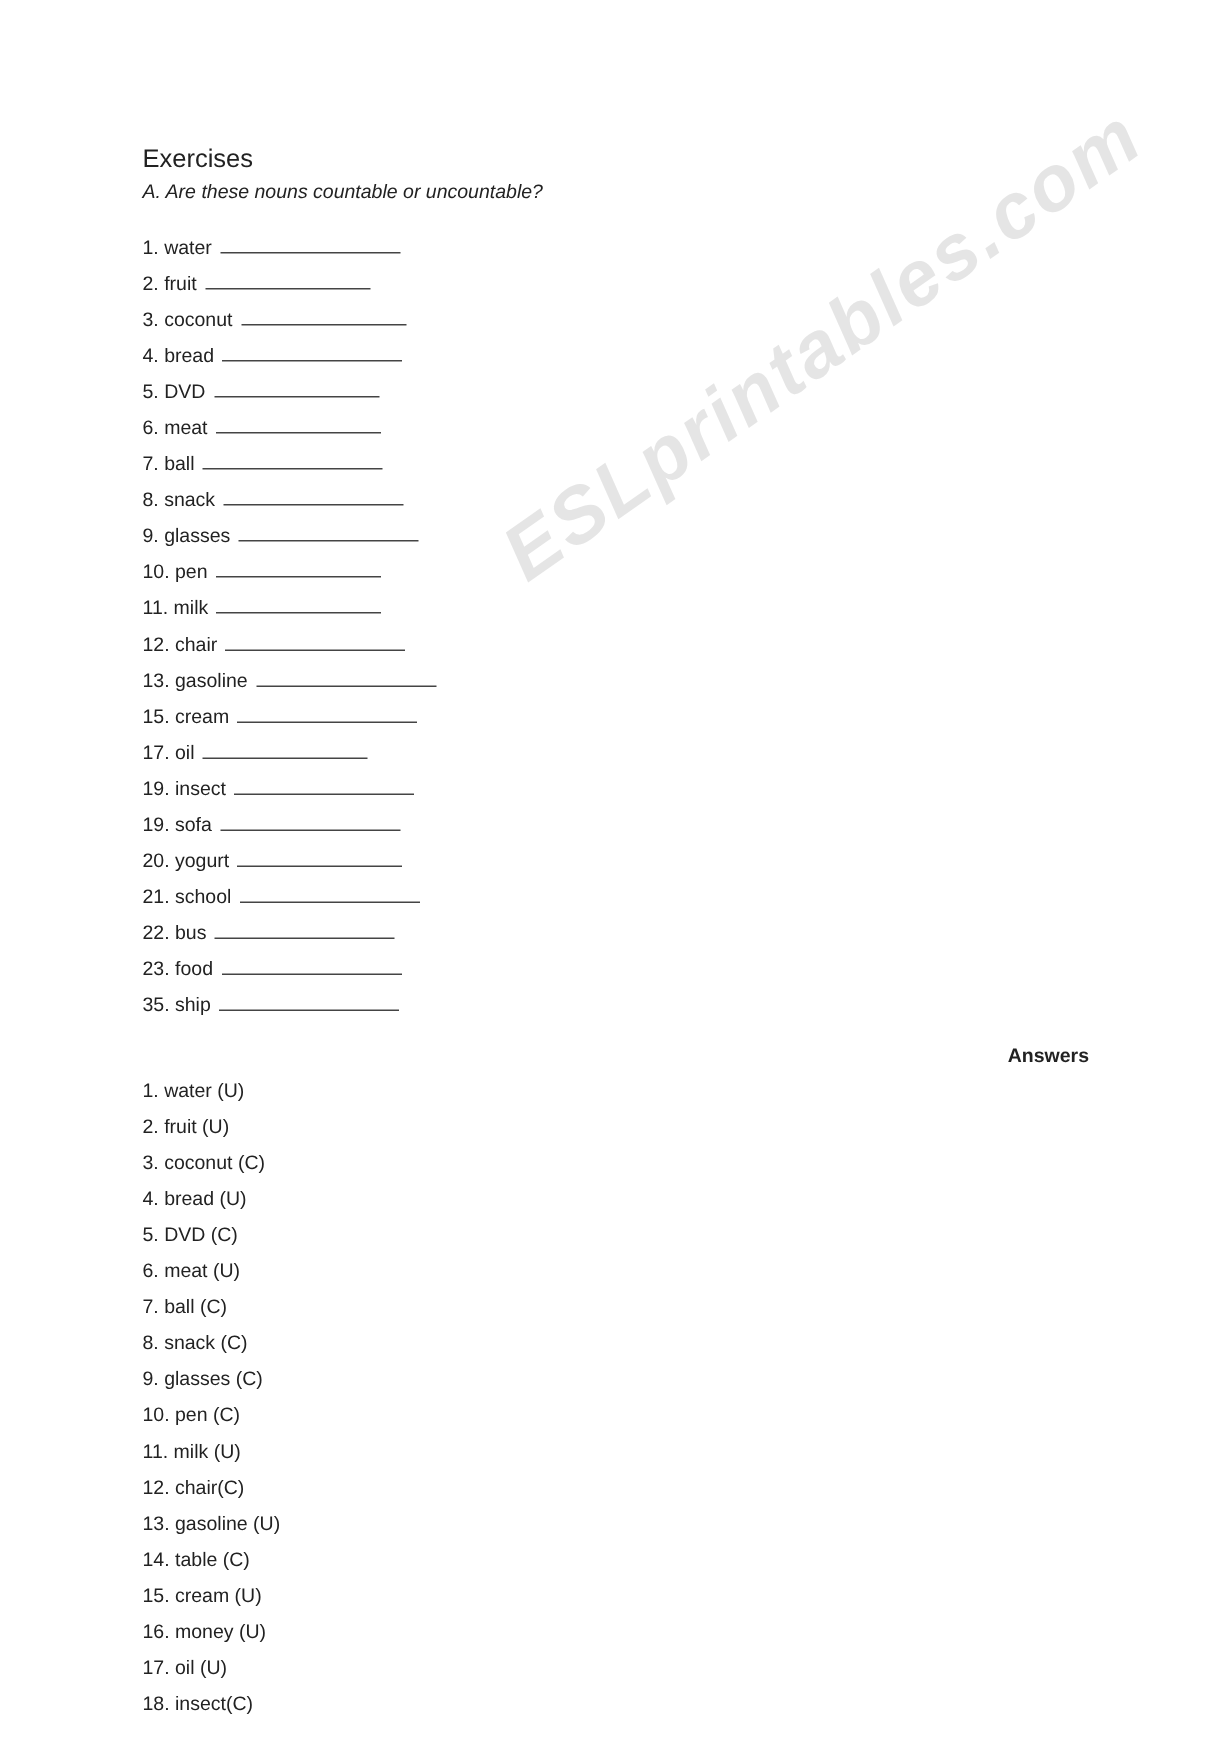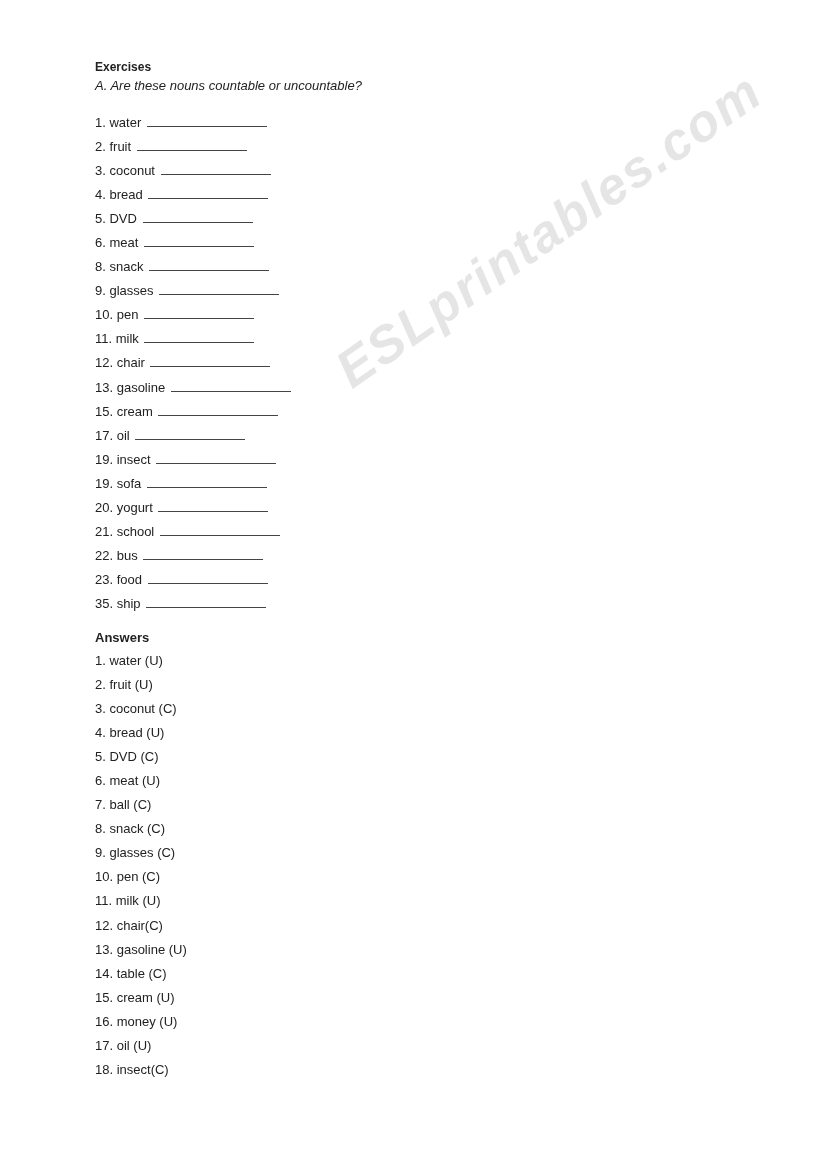--- a/index.html
+++ b/index.html
@@ -25,23 +25,24 @@
       font-weight: bold;
       color: rgba(180,180,180,0.35);
       transform: rotate(-35deg);
       transform-origin: center center;
       white-space: nowrap;
       pointer-events: none;
       font-style: italic;
       letter-spacing: 2px;
     }
     .section-title {
-      font-weight: bold;
+      font-weight: normal;
       margin-bottom: 4px;
-      font-size: 12px;
+      font-size: 17px;
+      margin-top: 36px;
     }
     .instruction {
       margin-bottom: 18px;
       font-size: 13px;
       font-style: italic;
     }
     .exercise-list {
       list-style: none;
       margin-bottom: 14px;
     }
@@ -53,20 +54,21 @@
       display: inline-block;
       border-bottom: 1px solid #444;
       min-width: 100px;
       margin-left: 2px;
     }
     .answers-title {
       font-weight: bold;
       margin-bottom: 4px;
       margin-top: 4px;
       font-size: 13px;
+      text-align: right;
     }
     .answers-list {
       list-style: none;
     }
     .answers-list li {
       line-height: 1.85;
       font-size: 13px;
     }
   </style>
 </head>
@@ -79,20 +81,21 @@
   <div class="section-title">Exercises</div>
   <div class="instruction">A. Are these nouns countable or uncountable?</div>
 
   <ul class="exercise-list" id="exercise-list">
       <li><span>1. water </span><span class="underline" style="min-width:120px"></span></li>
       <li><span>2. fruit </span><span class="underline" style="min-width:110px"></span></li>
       <li><span>3. coconut </span><span class="underline" style="min-width:110px"></span></li>
       <li><span>4. bread </span><span class="underline" style="min-width:120px"></span></li>
       <li><span>5. DVD </span><span class="underline" style="min-width:110px"></span></li>
       <li><span>6. meat </span><span class="underline" style="min-width:110px"></span></li>
+      <li><span>7. ball </span><span class="underline" style="min-width:120px"></span></li>
       <li><span>8. snack </span><span class="underline" style="min-width:120px"></span></li>
       <li><span>9. glasses </span><span class="underline" style="min-width:120px"></span></li>
       <li><span>10. pen </span><span class="underline" style="min-width:110px"></span></li>
       <li><span>11. milk </span><span class="underline" style="min-width:110px"></span></li>
       <li><span>12. chair </span><span class="underline" style="min-width:120px"></span></li>
       <li><span>13. gasoline </span><span class="underline" style="min-width:120px"></span></li>
       <li><span>15. cream </span><span class="underline" style="min-width:120px"></span></li>
       <li><span>17. oil </span><span class="underline" style="min-width:110px"></span></li>
       <li><span>19. insect </span><span class="underline" style="min-width:120px"></span></li>
       <li><span>19. sofa </span><span class="underline" style="min-width:120px"></span></li>

